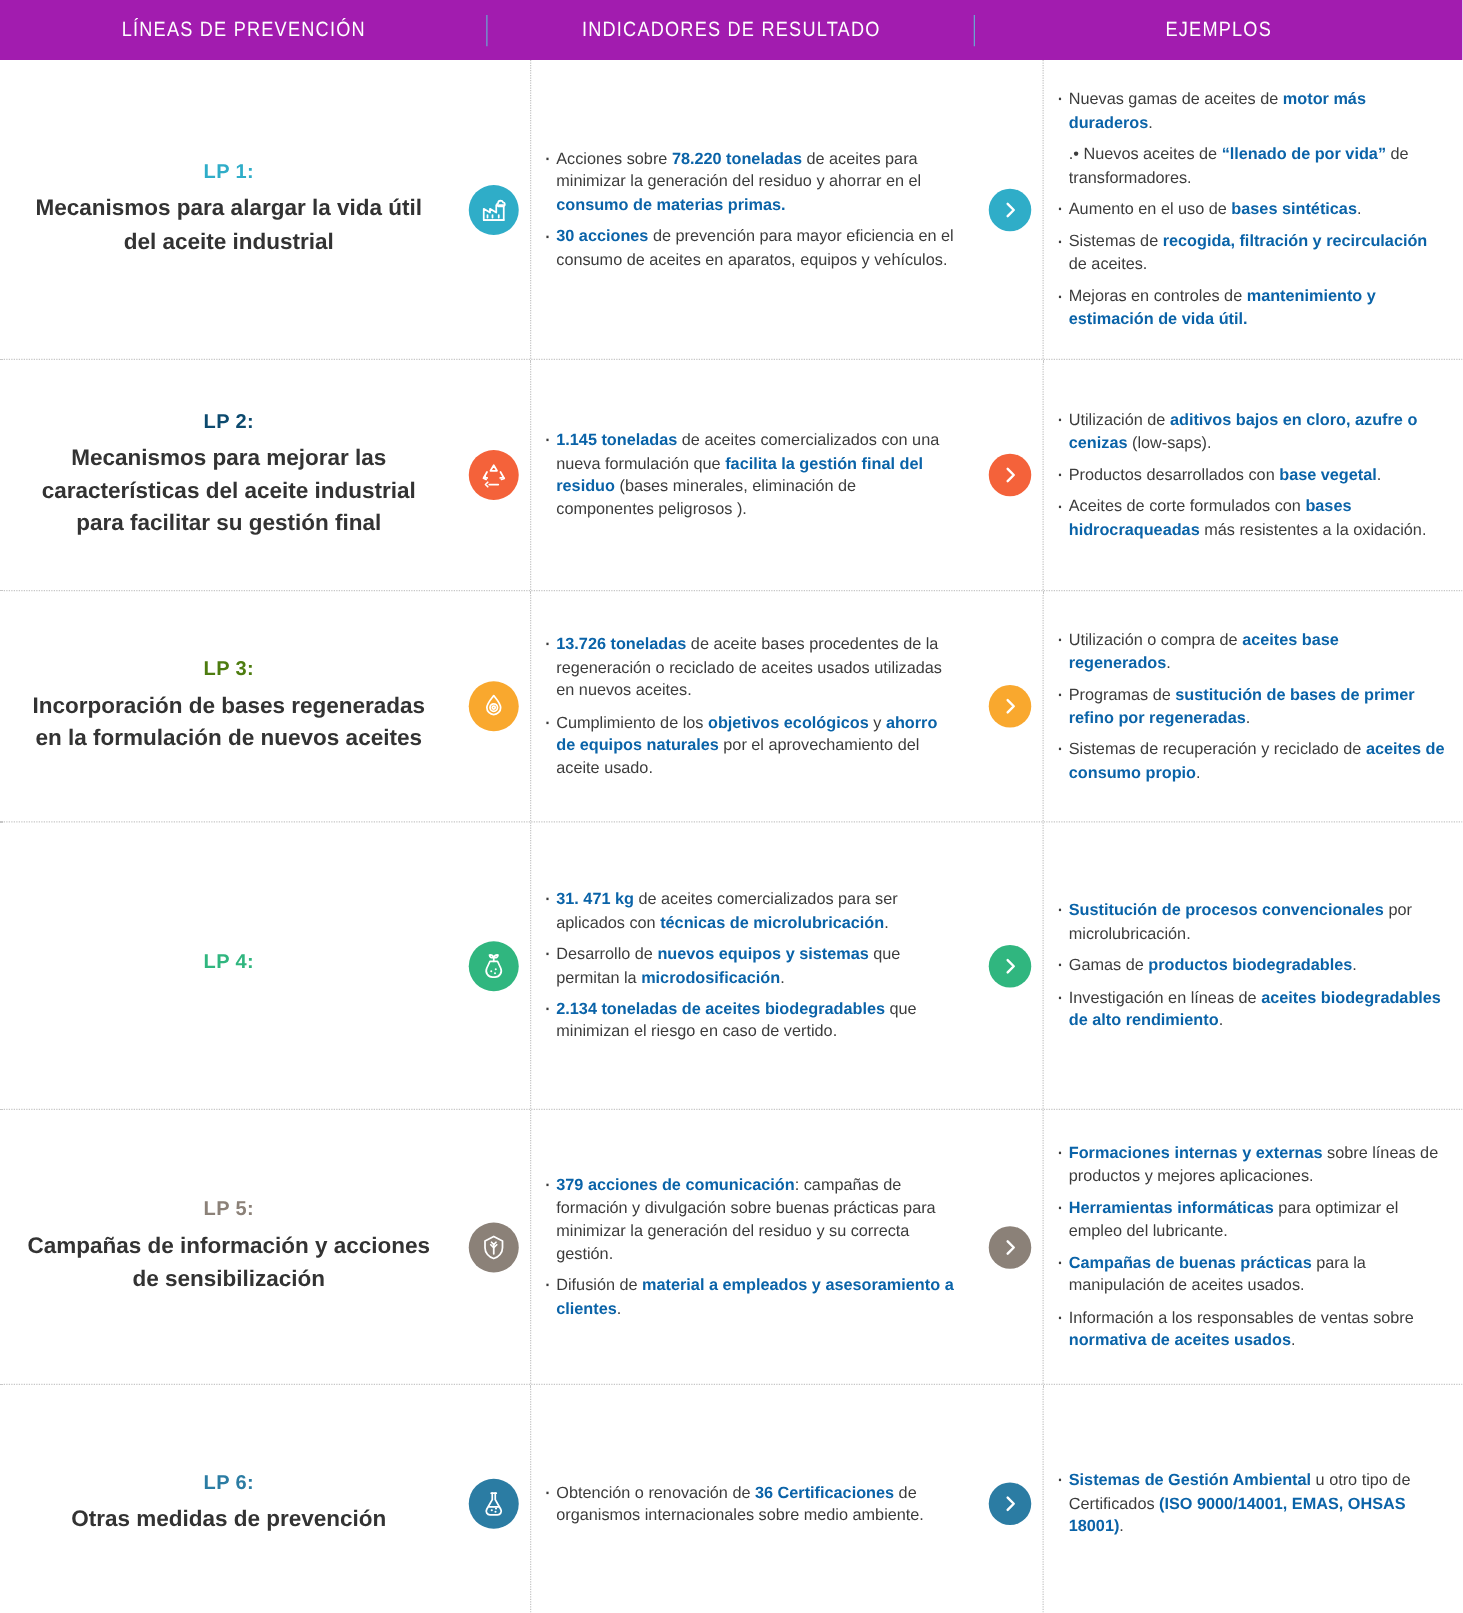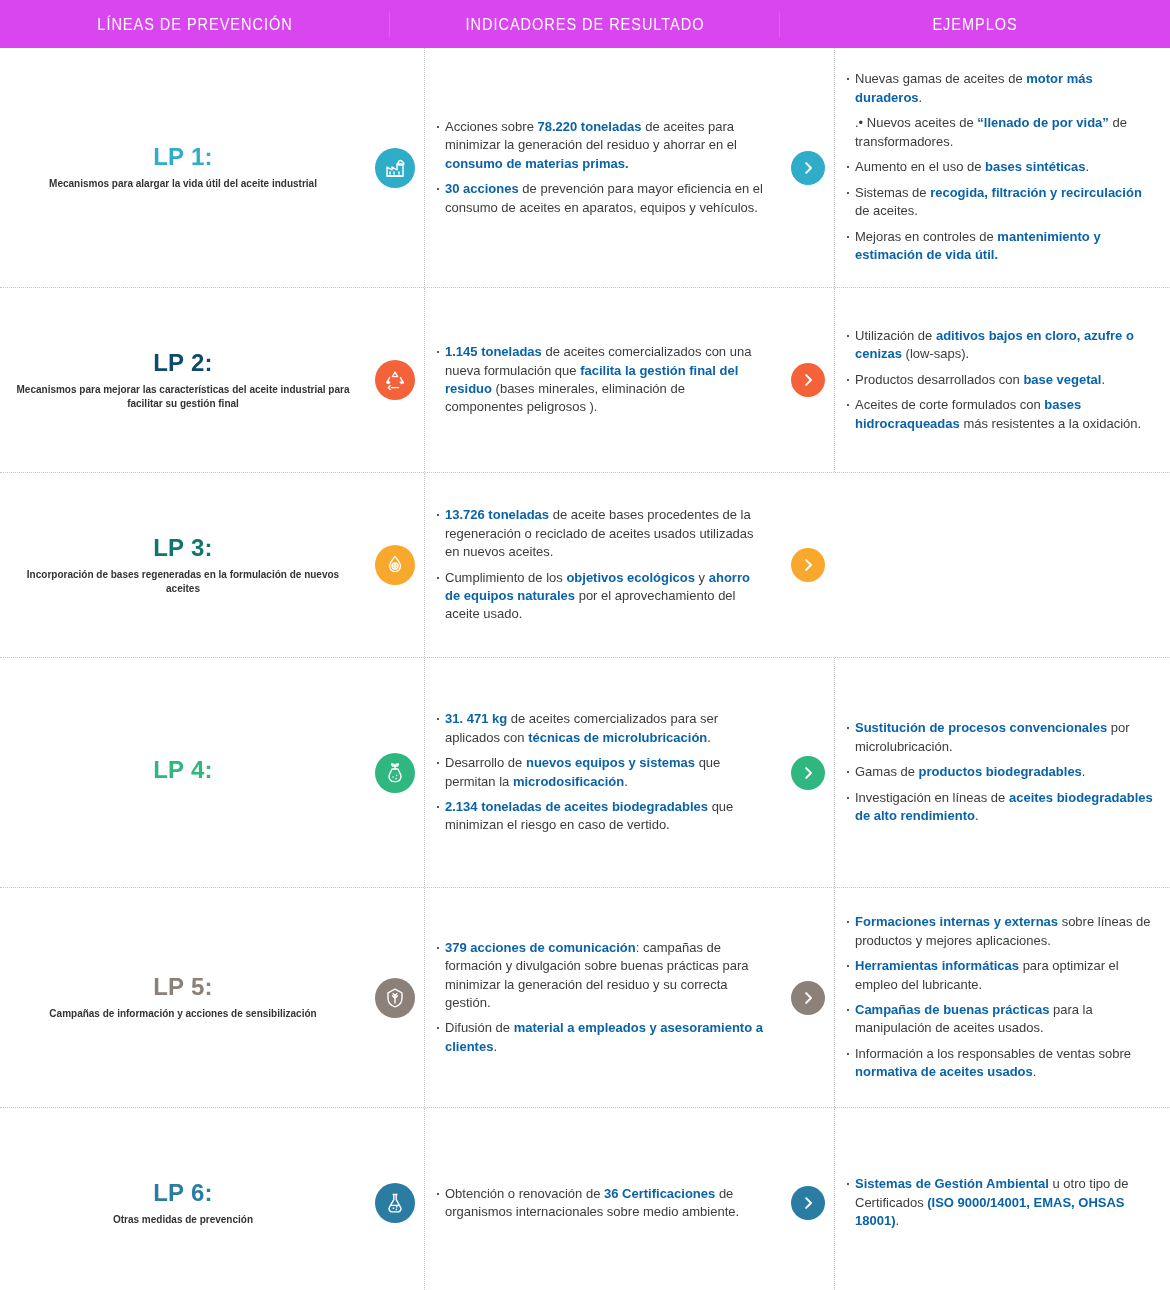--- a/index.html
+++ b/index.html
@@ -6,21 +6,21 @@
   html, body {
     width: 1170px;
     background: #ffffff;
     font-family: "Liberation Sans", sans-serif;
   }
   body { width: 1170px; height: 1290px; overflow: hidden; }
 
   
   .header {
     height: 48px;
-    background: #d946ef;
+    background: #a21caf;
     display: flex;
     align-items: center;
     position: relative;
   }
   .header-cell {
     display: flex;
     align-items: center;
     justify-content: center;
     height: 100%;
     color: #ffffff;
@@ -55,27 +55,27 @@
     width: 366px;
     flex: 0 0 366px;
     display: flex;
     flex-direction: column;
     align-items: center;
     justify-content: center;
     text-align: center;
     padding: 10px 16px;
   }
   .lp-title {
-    font-size: 24px;
+    font-size: 16px;
     font-weight: bold;
     margin-bottom: 6px;
     letter-spacing: 0.3px;
   }
   .lp-sub {
-    font-size: 10px;
+    font-size: 18px;
     font-weight: bold;
     color: #333333;
     line-height: 1.45;
   }
 
   .icon-slot {
     width: 58px;
     flex: 0 0 58px;
     display: flex;
     align-items: center;
@@ -234,21 +234,21 @@
       <div class="col-ej">
         <ul class="blist">
           <li>Utilización de <b>aditivos bajos en cloro, azufre o cenizas</b> (low-saps).</li>
           <li>Productos desarrollados con <b>base vegetal</b>.</li>
           <li>Aceites de corte formulados con <b>bases hidrocraqueadas</b> más resistentes a la oxidación.</li>
         </ul>
       </div>
     </div>
     <div class="row" style="min-height: 185px;">
       <div class="col-lp">
-        <div class="lp-title" style="color: #0f766e;">LP 3:</div>
+        <div class="lp-title" style="color: #4d7c0f;">LP 3:</div>
         <div class="lp-sub">Incorporación de bases regeneradas en la formulación de nuevos aceites</div>
       </div>
       <div class="icon-slot">
         <div class="icon-circle" style="background: rgb(249, 168, 46);">
           <svg width="24" height="24" viewBox="0 0 24 24">
         <path fill="none" stroke="#ffffff" stroke-width="1.4" stroke-linecap="round" stroke-linejoin="round" d="M12 3.5c3.2 4 5.5 6.6 5.5 9.6A5.5 5.5 0 0 1 12 18.6a5.5 5.5 0 0 1-5.5-5.5c0-3 2.3-5.6 5.5-9.6z"></path>
         <circle fill="none" stroke="#ffffff" stroke-width="1.4" stroke-linecap="round" stroke-linejoin="round" cx="12" cy="13" r="3"></circle>
         <circle fill="none" stroke="#ffffff" stroke-width="1.4" stroke-linecap="round" stroke-linejoin="round" cx="12" cy="13" r="1.2"></circle>
       </svg>
         </div>
@@ -258,20 +258,27 @@
           <li><b>13.726 toneladas</b> de aceite bases procedentes de la regeneración o reciclado de aceites usados utilizadas en nuevos aceites.</li>
           <li>Cumplimiento de los <b>objetivos ecológicos</b> y <b>ahorro de equipos naturales</b> por el aprovechamiento del aceite usado.</li>
         </ul>
       </div>
       <div class="arrow-slot">
         <div class="arrow-circle" style="background: rgb(249, 168, 46);">
           <svg width="18" height="18" viewBox="0 0 24 24">
     <path fill="none" stroke="#ffffff" stroke-width="2.6" stroke-linecap="round" stroke-linejoin="round" d="M9.5 5.5L16 12l-6.5 6.5"></path>
   </svg>
         </div>
+      </div>
+      <div class="col-ej">
+        <ul class="blist">
+          <li>Utilización o compra de <b>aceites base regenerados</b>.</li>
+          <li>Programas de <b>sustitución de bases de primer refino por regeneradas</b>.</li>
+          <li>Sistemas de recuperación y reciclado de <b>aceites de consumo propio</b>.</li>
+        </ul>
       </div>
     </div>
     <div class="row" style="min-height: 230px;">
       <div class="col-lp">
         <div class="lp-title" style="color: rgb(48, 182, 127);">LP 4:</div>
       </div>
       <div class="icon-slot">
         <div class="icon-circle" style="background: rgb(48, 182, 127);">
           <svg width="24" height="24" viewBox="0 0 24 24">
         <path fill="none" stroke="#ffffff" stroke-width="1.4" stroke-linecap="round" stroke-linejoin="round" d="M9 8h6l2.6 5.6a5 5 0 0 1-4.6 7h-2a5 5 0 0 1-4.6-7z"></path>

